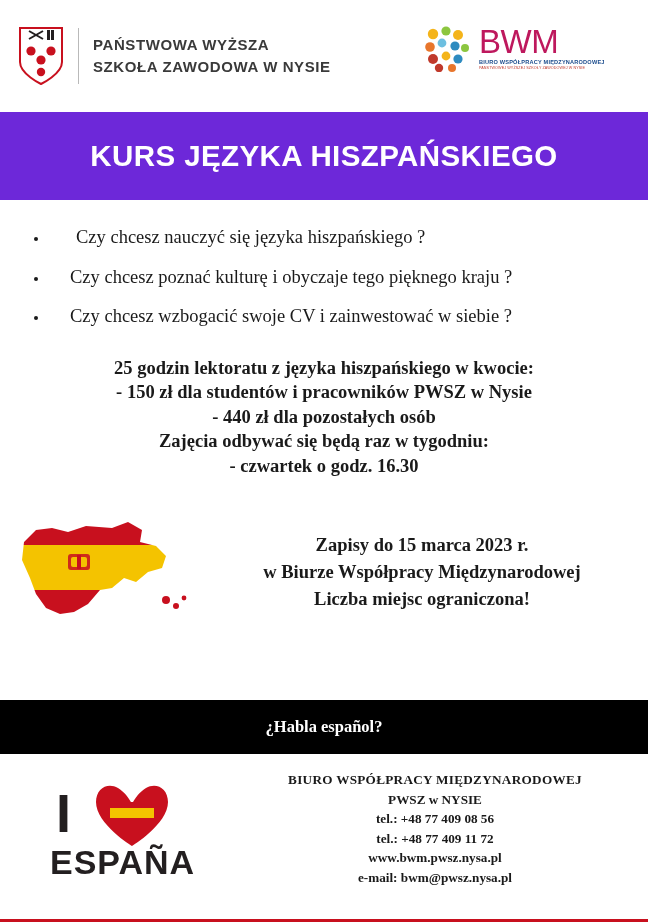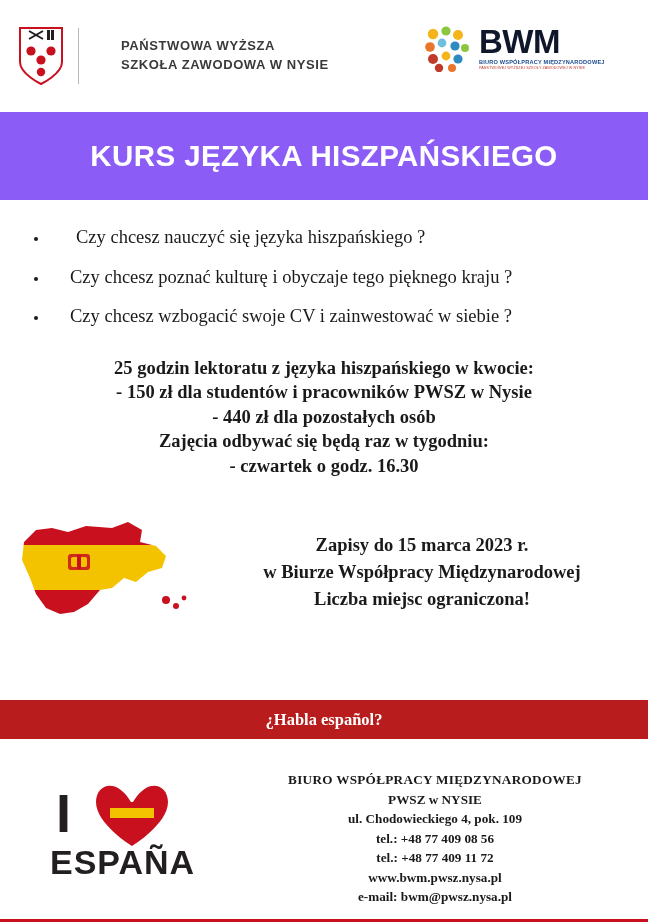--- a/index.html
+++ b/index.html
@@ -35,26 +35,25 @@
     position: relative;
   }
   .crest svg { display: block; }
   .crest-divider {
     width: 1px;
     height: 56px;
     background: #b9b9b9;
   }
   .uni-name {
     font-family: "Liberation Sans", sans-serif;
-    font-size: 13px;
+    font-size: 15px;
     font-weight: bold;
     letter-spacing: 0.6px;
     line-height: 1.45;
     color: #3a3a3a;
-    margin-left: 28px;
   }
   .bwm-block {
     position: absolute;
     left: 424px;
     top: 26px;
     display: flex;
     align-items: flex-start;
     gap: 9px;
   }
   .bwm-mark {
@@ -62,22 +61,22 @@
     height: 46px;
     position: relative;
     flex: none;
   }
   .bwm-text {
     padding-top: 1px;
   }
   .bwm-word {
     font-family: "Liberation Sans", sans-serif;
     font-size: 33px;
-    font-weight: bold;
-    color: #0f172a;
+    font-weight: normal;
+    color: #be185d;
     line-height: 0.92;
     letter-spacing: -0.5px;
   }
   .bwm-sub1 {
     font-family: "Liberation Sans", sans-serif;
     font-size: 5.6px;
     font-weight: bold;
     color: #1a4b8c;
     letter-spacing: 0.2px;
     margin-top: 2px;
@@ -86,21 +85,21 @@
     font-family: "Liberation Sans", sans-serif;
     font-size: 3.7px;
     color: #c0392b;
     letter-spacing: 0.1px;
     margin-top: 1px;
     line-height: 1.35;
   }
 
   
   .title-bar {
-    background: #8b5cf6;
+    background: #6d28d9;
     height: 88px;
     display: flex;
     align-items: center;
     justify-content: center;
   }
   .title-bar h1 {
     margin: 0;
     font-family: "Liberation Sans", sans-serif;
     font-size: 29.5px;
     font-weight: bold;
@@ -170,22 +169,22 @@
     padding-top: 24px;
     color: #1a1a1a;
   }
 
   
   .habla-bar {
     position: absolute;
     left: 0;
     right: 0;
     top: 700px;
-    height: 39px;
-    background: #b91c1c;
+    height: 54px;
+    background: #000000;
     display: flex;
     align-items: center;
     justify-content: center;
   }
   .habla-bar span {
     font-family: "Liberation Serif", serif;
     font-size: 16.5px;
     font-weight: bold;
     color: #ffffff;
   }
@@ -364,21 +363,20 @@
         <rect x="16" y="22" width="44" height="22" rx="2" fill="#f4c300"></rect>
         <rect x="16" y="22" width="44" height="6" fill="#c8101e"></rect>
         <rect x="16" y="38" width="44" height="6" fill="#c8101e"></rect>
       </g>
       <text x="8" y="104" font-family="Liberation Sans, sans-serif" font-size="34" font-weight="bold" fill="#231f20" letter-spacing="1">ESPAÑA</text>
     </svg>
   </div>
   <div class="contact">
     <div class="c-line spaced">BIURO  WSPÓŁPRACY  MIĘDZYNARODOWEJ</div>
     <div class="c-line">PWSZ w NYSIE</div>
-    <div class="c-line">ul. Chodowieckiego 4, pok. 109</div>
     <div class="c-line">tel.: +48 77 409 08 56</div>
     <div class="c-line">tel.: +48 77 409 11 72</div>
     <div class="c-line">www.bwm.pwsz.nysa.pl</div>
     <div class="c-line">e-mail: bwm@pwsz.nysa.pl</div>
   </div>
 </div>
 
 <div class="bottom-rule"></div>
 
 </body></html>

